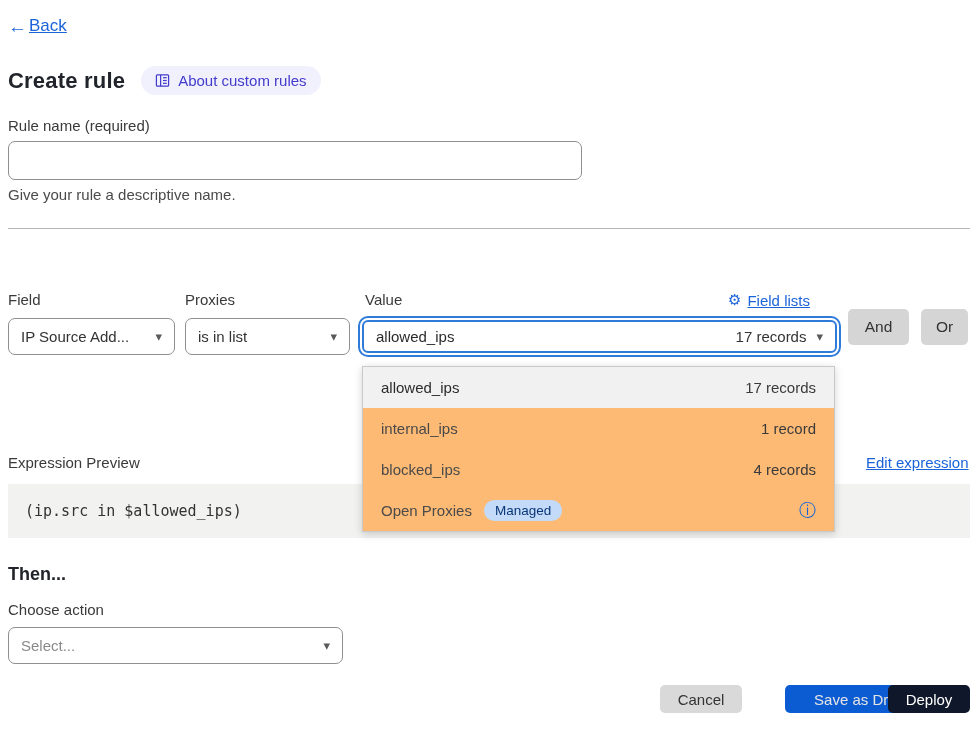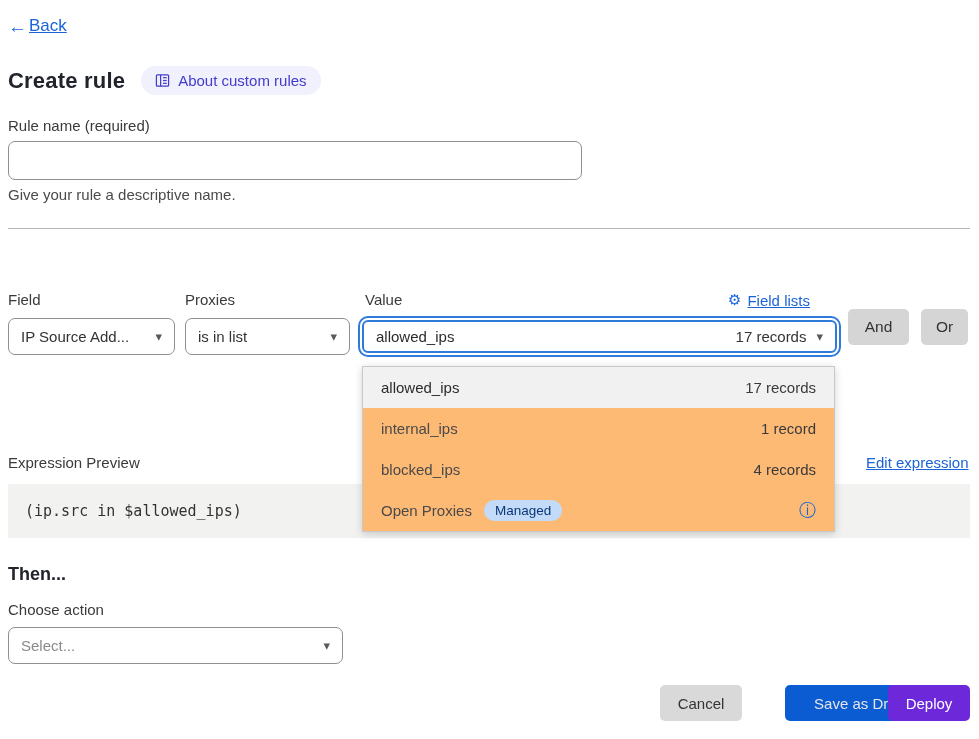--- a/index.html
+++ b/index.html
@@ -115,27 +115,27 @@
     background: #f2f2f1; display: flex; align-items: center; padding: 0 17px;
     z-index: 1;
   }
   .expression-code {
     font-family: "DejaVu Sans Mono", "Liberation Mono", monospace;
     font-size: 15px; color: #333;
   }
 
   
   .footer-btn {
-    position: absolute; top: 685px; height: 36px;
+    position: absolute; top: 685px; height: 28px;
     border: none; border-radius: 5px; font-size: 15px; cursor: pointer;
     font-family: "Liberation Sans", sans-serif;
   }
   #cancel-btn { left: 660px; width: 82px; background: #d9d9d9; color: #333; }
   #save-draft-btn { left: 785px; width: 125px; background: #0b5bd3; color: #e5e5e5; padding-left: 24px; }
-  #deploy-btn { left: 888px; width: 82px; background: #6d28d9; color: #fff; }
+  #deploy-btn { left: 888px; width: 82px; background: #0f172a; color: #fff; }
 </style>
 </head>
 <body>
 
 <div class="page">
 
   <div class="back-row">
     <span class="arrow">←</span>
       <a>Back</a>
   </div>

